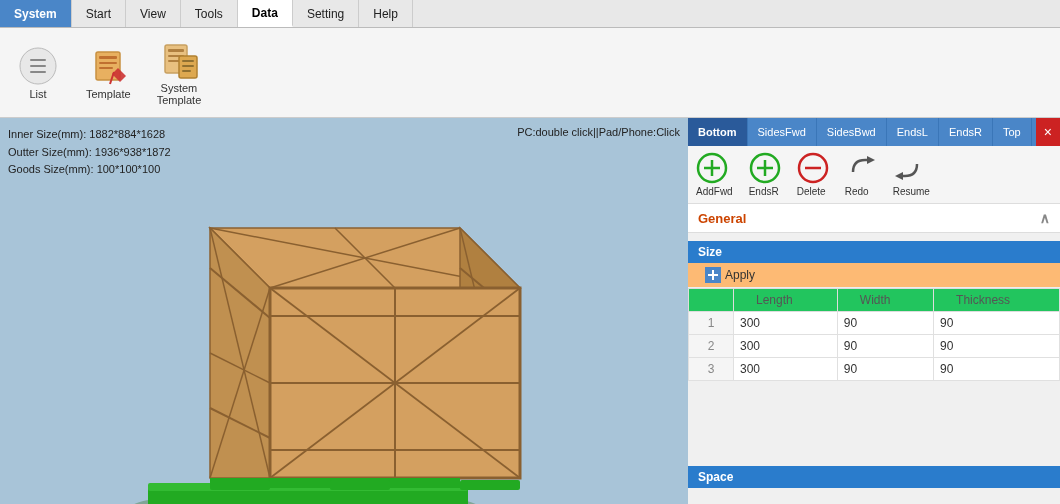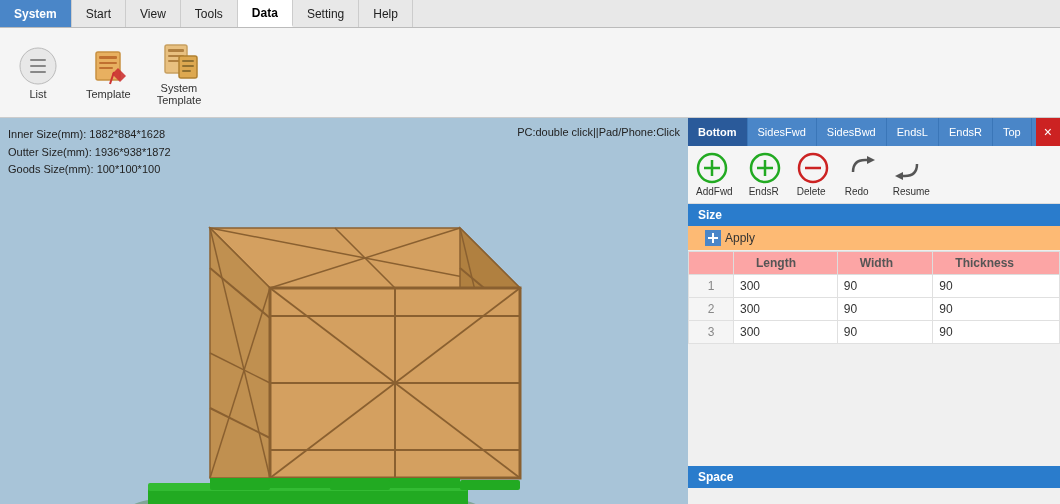--- a/index.html
+++ b/index.html
@@ -178,20 +178,21 @@
       color: #888;
     }
 
     
     .size-header {
       background: #2a7ccc;
       color: white;
       padding: 4px 10px;
       font-size: 12px;
       font-weight: bold;
+      margin-top: 8px;
     }
 
     
     .radio-row {
       display: flex;
       align-items: center;
       padding: 6px 8px;
       gap: 16px;
       background: white;
       border-bottom: 1px solid #eee;
@@ -253,25 +254,25 @@
     }
 
     
     .data-table {
       width: 100%;
       border-collapse: collapse;
       background: white;
       font-size: 12px;
     }
     .data-table th {
-      background: #fca5a5;
+      background: #22c55e;
       border: 1px solid #ddd;
       padding: 4px 22px;
       text-align: left;
-      font-weight: bold;
+      font-weight: normal;
       color: #555;
     }
     .data-table td {
       border: 1px solid #e0e0e0;
       padding: 4px 6px;
       color: #333;
     }
     .data-table tr td:first-child {
       background: #f5f5f5;
       color: #888;
@@ -486,20 +487,24 @@
         <div class="btn-icon">
           <svg width="32" height="32" viewBox="0 0 32 32">
             <path d="M24,12 Q24,24 12,24 L6,24" stroke="#555" fill="none" stroke-width="2.5"></path>
             <polygon points="10,28 2,24 10,20" fill="#555"></polygon>
           </svg>
         </div>
         <div class="btn-label">Resume</div>
       </div>
     </div>
 
+    <div class="general-header">
+      <span>General</span>
+      <span class="general-toggle">∧</span>
+    </div>
 
     <div class="size-header">Size</div>
 
 
     <div class="apply-row">
       <div class="apply-btn">
         <svg width="16" height="16" viewBox="0 0 16 16">
           <rect width="16" height="16" fill="#4a86c8"></rect>
           <line x1="3" y1="8" x2="13" y2="8" stroke="white" stroke-width="2"></line>
           <line x1="8" y1="3" x2="8" y2="13" stroke="white" stroke-width="2"></line>

